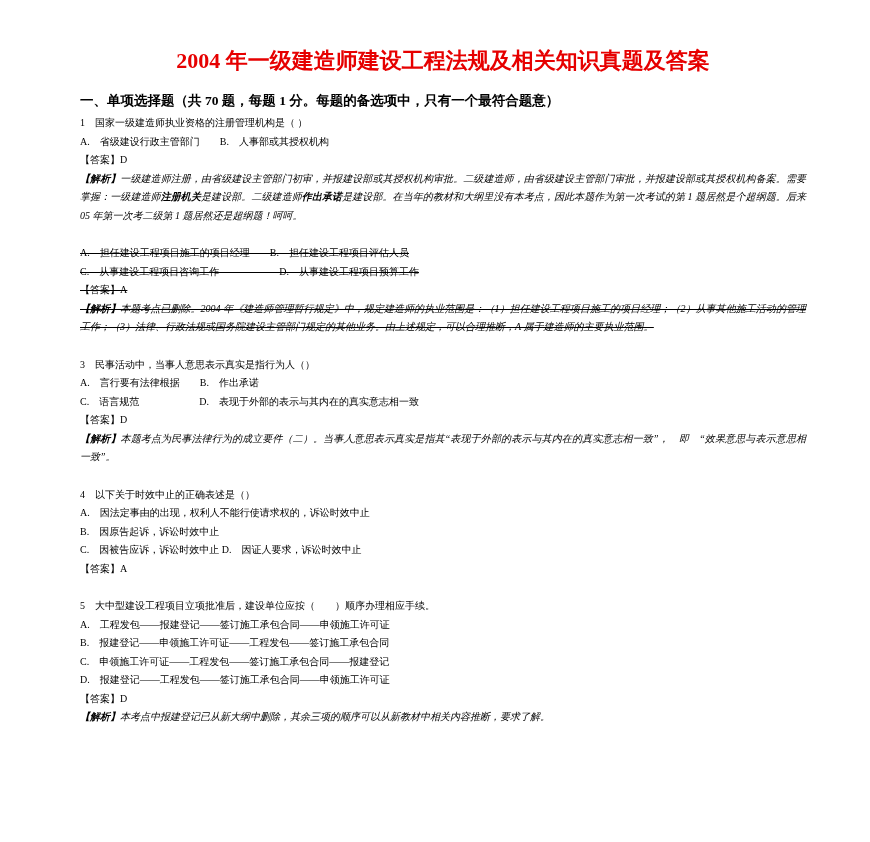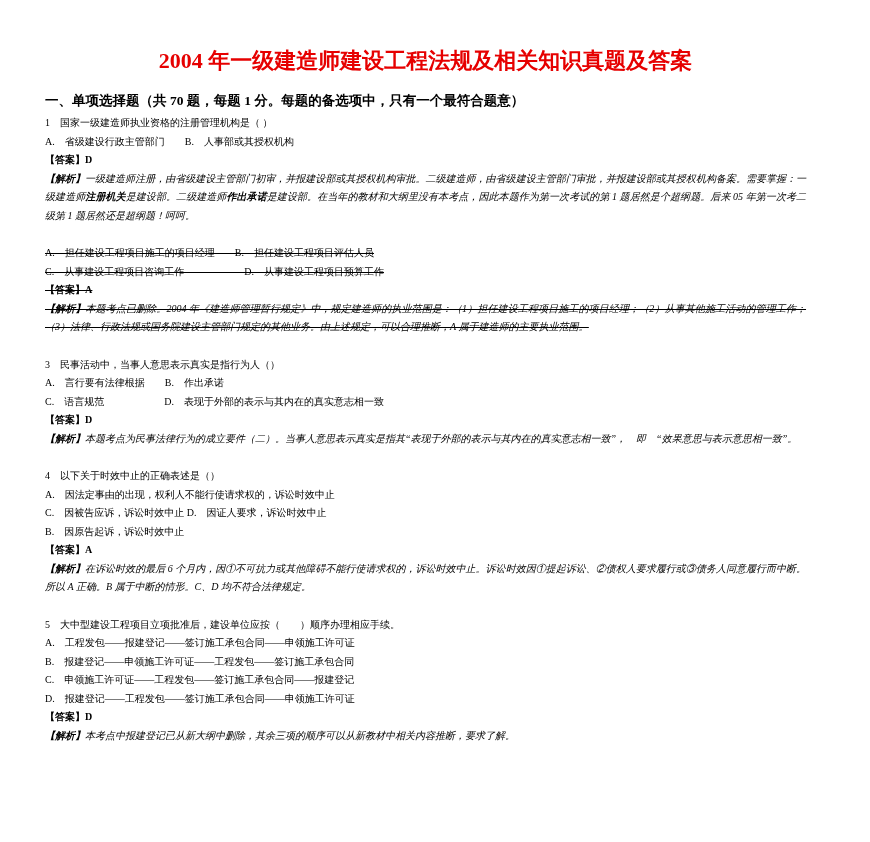--- a/index.html
+++ b/index.html
@@ -5,21 +5,21 @@
   * { margin: 0; padding: 0; box-sizing: border-box; }
   html, body {
     width: 870px; height: 842px;
     background: #ffffff;
     color: #000000;
     font-family: "Liberation Serif", "DejaVu Serif", serif;
     overflow: hidden;
   }
   .page {
     width: 870px; height: 842px;
-    padding: 48px 64px 0 45px;
+    padding: 48px 64px 0 80px;
   }
   .doc-title {
     text-align: center;
     color: #e60000;
     font-size: 22px;
     font-weight: bold;
     line-height: 26px;
     margin-bottom: 18px;
     white-space: nowrap;
   }
@@ -28,21 +28,21 @@
     font-weight: bold;
     line-height: 18px;
     margin-bottom: 4px;
   }
   .question {
     font-size: 10px;
     line-height: 18.5px;
     margin-bottom: 19px;
   }
   .q-stem, .q-opt { white-space: pre-wrap; }
-  .q-answer { font-weight: bold; }
+  .q-answer { font-weight: normal; }
   .q-analysis {
     font-style: italic;
     text-align: justify;
   }
   .q-analysis .alabel { font-weight: bold; }
   .q-analysis .strong { font-weight: bold; }
   .struck { text-decoration: line-through; }
   .struck * { text-decoration: line-through; }
 </style>
 </head>
@@ -72,24 +72,23 @@
     <div class="q-stem">3　民事活动中，当事人意思表示真实是指行为人（）</div>
     <div class="q-opt">A.　言行要有法律根据　　B.　作出承诺</div>
     <div class="q-opt">C.　语言规范　　　　　　D.　表现于外部的表示与其内在的真实意志相一致</div>
     <div class="q-answer">【答案】D</div>
     <div class="q-analysis"><span class="alabel">【解析】</span><span>本题考点为民事法律行为的成立要件（二）。当事人意思表示真实是指其“表现于外部的表示与其内在的真实意志相一致”，　即　“效果意思与表示意思相一致”。</span></div>
   </div>
 
   <div class="question">
     <div class="q-stem">4　以下关于时效中止的正确表述是（）</div>
     <div class="q-opt">A.　因法定事由的出现，权利人不能行使请求权的，诉讼时效中止</div>
+    <div class="q-opt">B.　因原告起诉，诉讼时效中止</div>
     <div class="q-opt">C.　因被告应诉，诉讼时效中止 D.　因证人要求，诉讼时效中止</div>
-    <div class="q-opt">B.　因原告起诉，诉讼时效中止</div>
     <div class="q-answer">【答案】A</div>
-    <div class="q-analysis"><span class="alabel">【解析】</span><span>在诉讼时效的最后 6 个月内，因①不可抗力或其他障碍不能行使请求权的，诉讼时效中止。诉讼时效因①提起诉讼、②债权人要求履行或③债务人同意履行而中断。所以 A 正确。B 属于中断的情形。C、D 均不符合法律规定。</span></div>
   </div>
 
   <div class="question">
     <div class="q-stem">5　大中型建设工程项目立项批准后，建设单位应按（　　）顺序办理相应手续。</div>
     <div class="q-opt">A.　工程发包——报建登记——签订施工承包合同——申领施工许可证</div>
     <div class="q-opt">B.　报建登记——申领施工许可证——工程发包——签订施工承包合同</div>
     <div class="q-opt">C.　申领施工许可证——工程发包——签订施工承包合同——报建登记</div>
     <div class="q-opt">D.　报建登记——工程发包——签订施工承包合同——申领施工许可证</div>
     <div class="q-answer">【答案】D</div>
     <div class="q-analysis"><span class="alabel">【解析】</span><span>本考点中报建登记已从新大纲中删除，其余三项的顺序可以从新教材中相关内容推断，要求了解。</span></div>

